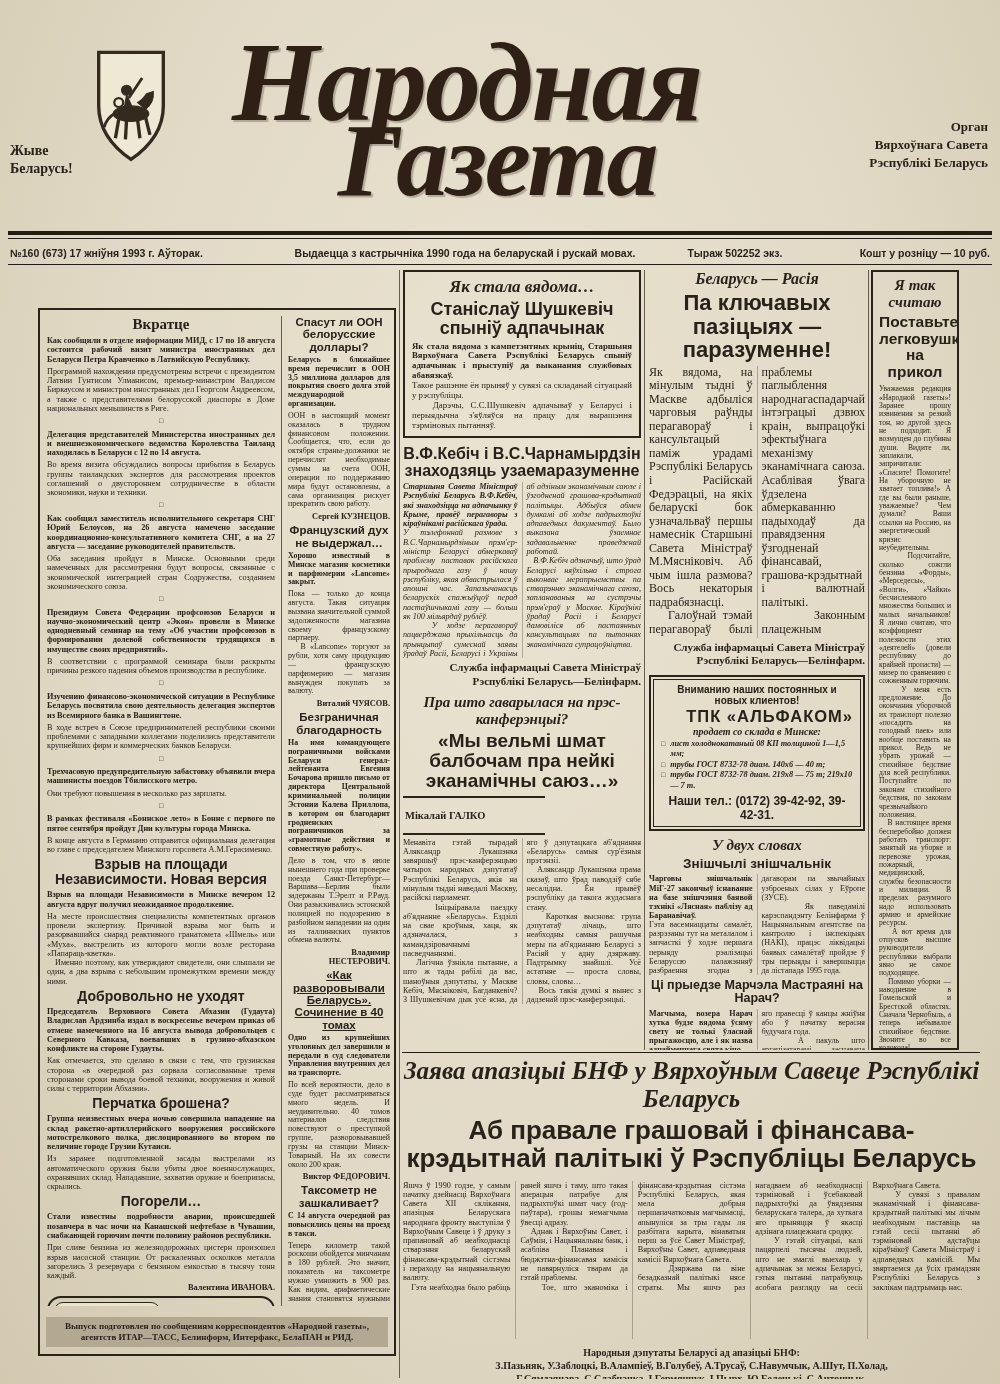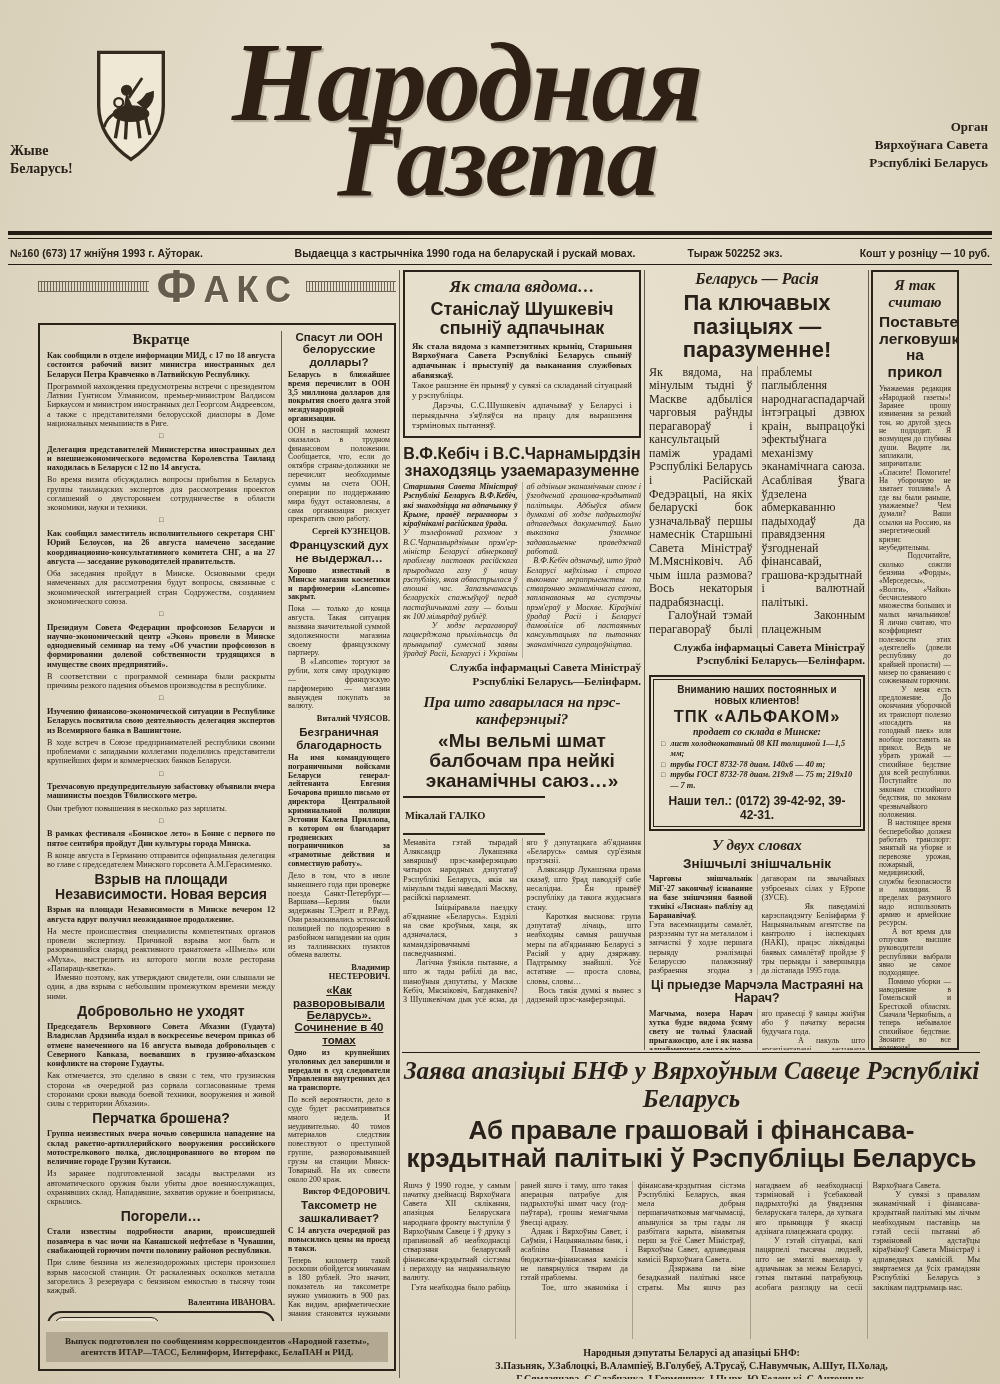--- a/index.html
+++ b/index.html
@@ -16,42 +16,42 @@
     text-shadow:2px 2px 1px rgba(46,32,21,.28);line-height:1;}
   .organ{font-weight:bold;font-size:13px;line-height:1.4;text-align:right;}
   .dateline{position:absolute;left:10px;right:10px;display:flex;align-items:center;
     font-family:"Liberation Sans",sans-serif;font-weight:bold;font-size:10.5px;}
   
   .faks-word{font-family:"Liberation Sans",sans-serif;font-weight:bold;font-size:36px;
     color:#655c4d;letter-spacing:7px;line-height:1;text-shadow:1px 1px 0 #f4eedd;}
   .faks-word::first-letter{font-size:1.3em;}
   .hatch{height:9px;background:repeating-linear-gradient(90deg,#6e6556 0 1px,rgba(0,0,0,0) 1px 3px);
     border-top:1px solid #6e6556;border-bottom:1px solid #6e6556;}
-  .faks-box{position:absolute;left:38px;top:323px;width:358px;height:1048px;
+  .faks-box{position:absolute;left:38px;top:308px;width:358px;height:1048px;
     border:2px solid #2a231a;box-sizing:border-box;}
   
   .txt{font-size:8.2px;line-height:1.13;text-align:justify;white-space:pre-line;}
   .txt-s{font-size:7.9px;line-height:1.12;text-align:justify;white-space:pre-line;}
   .lead{font-weight:bold;}
   .by{font-weight:bold;text-align:right;font-size:8.4px;margin-top:2px;}
   .sign{font-weight:bold;text-align:right;font-size:11px;line-height:1.25;margin:3px 0 2px;}
   .sq{text-align:center;font-size:7px;line-height:1.5;color:#2a231a;}
   .kicker{font-style:italic;font-weight:bold;text-align:center;}
   .headline{font-family:"Liberation Sans",sans-serif;font-weight:bold;text-align:center;line-height:1.07;}
   .serifhead{font-weight:bold;text-align:center;}
   .cols2{column-count:2;column-gap:9px;column-rule:1px solid rgba(70,60,45,.35);}
   .cols5{column-count:5;column-gap:10px;column-rule:1px solid rgba(70,60,45,.35);}
   .mid-box{border:2px solid #2a231a;padding:5px 7px;}
   .byline-box{border-top:2px solid #2a231a;border-bottom:2px solid #2a231a;
     font-weight:bold;font-size:10.5px;padding:12px 2px;width:58%;margin:4px 0;}
   .adbox{border:2px solid #2a231a;padding:2px;margin-top:7px;}
   .adbox-in{border:1px solid #2a231a;padding:4px 7px;}
   .ad-att{font-family:"Liberation Sans",sans-serif;font-weight:bold;font-size:10px;text-align:center;}
   .ad-co{font-family:"Liberation Sans",sans-serif;font-weight:bold;font-size:16.5px;
-    text-align:center;letter-spacing:1px;margin-top:1px;}
+    text-align:right;letter-spacing:1px;margin-top:1px;}
   .ad-sub{font-style:italic;font-weight:bold;font-size:10px;text-align:center;margin-bottom:2px;}
   .ad-item{display:flex;gap:5px;font-style:italic;font-weight:bold;font-size:8.3px;line-height:1.25;}
   .ad-ph{font-family:"Liberation Sans",sans-serif;font-weight:bold;font-size:12px;
     text-align:center;margin-top:3px;}
   .letter-box{position:absolute;left:871px;top:270px;width:88px;height:780px;
     border:2px solid #2a231a;box-sizing:border-box;padding:5px 6px;overflow:hidden;}
   .cartoon{position:relative;border:2px solid #2a231a;border-radius:14px;height:148px;margin-top:4px;}
   .bubble{position:absolute;left:5px;top:4px;width:96px;border:1px solid #2a231a;border-radius:9px;
     padding:2px 4px;font-family:"Liberation Sans",sans-serif;font-size:6.6px;line-height:1.2;
     text-align:center;background:#eae3d1;}
@@ -93,25 +93,20 @@
   <div class="rule" style="left:8px;right:8px;top:231px;height:4px;"></div>
   <div class="rule" style="left:8px;right:8px;top:238px;height:1px;"></div>
   <div class="dateline" style="top:243px;height:20px;">
     <span style="width:265px;">№160 (673) 17 жніўня 1993 г. Аўторак.</span>
     <span style="flex:1;text-align:center;">Выдаецца з кастрычніка 1990 года на беларускай і рускай мовах.</span>
     <span style="width:160px;text-align:center;">Тыраж 502252 экз.</span>
     <span style="width:175px;text-align:right;">Кошт у розніцу — 10 руб.</span>
   </div>
   <div class="rule" style="left:8px;right:8px;top:264px;height:1px;"></div>
 
-  <div class="abs" style="left:38px;top:268px;width:358px;height:36px;display:flex;align-items:center;gap:8px;">
-    <div class="hatch" style="flex:1;"></div>
-    <div class="faks-word">ФАКС</div>
-    <div class="hatch" style="width:90px;"></div>
-  </div>
 
   <section class="faks-box">
 
     <div class="abs flow" style="left:7px;top:6px;width:228px;height:990px;overflow:hidden;">
       <div class="serifhead" style="font-size:15px;">Вкратце</div>
 
       <div class="txt lead">Как сообщили в отделе информации МИД, с 17 по 18 августа состоится рабочий визит министра иностранных дел Беларуси Петра Кравченко в Латвийскую Республику.</div>
       <div class="txt">Программой нахождения предусмотрены встречи с президентом Латвии Гунтисом Улманисом, премьер-министром Валдисом Биркаусом и министром иностранных дел Георгсом Андреевсом, а также с представителями белорусской диаспоры в Доме национальных меньшинств в Риге.</div>
       <div class="sq">□</div>
 

